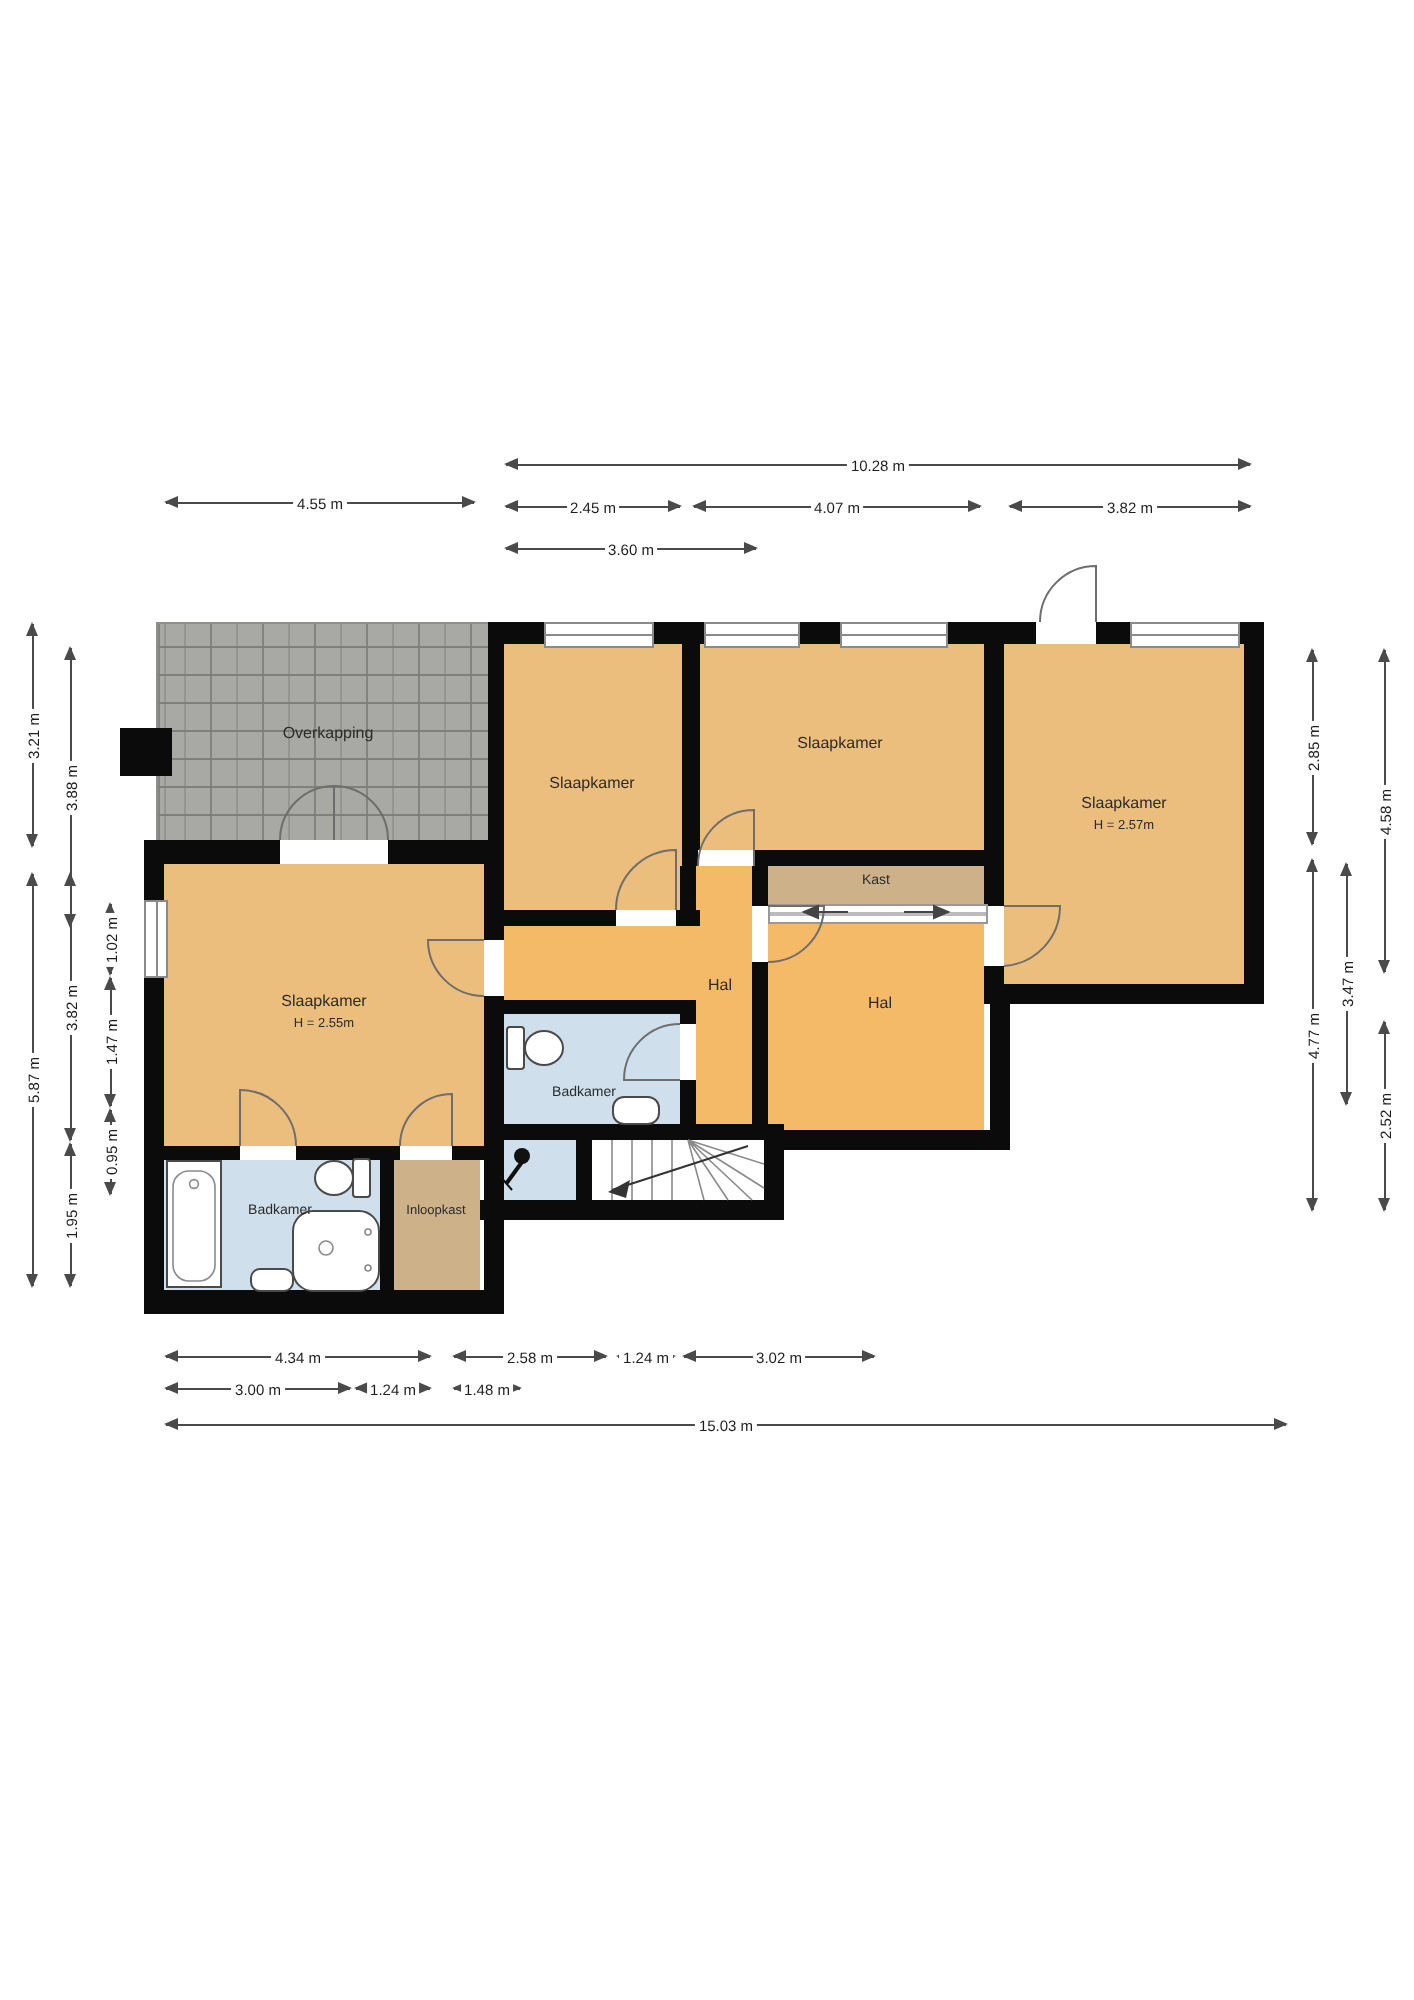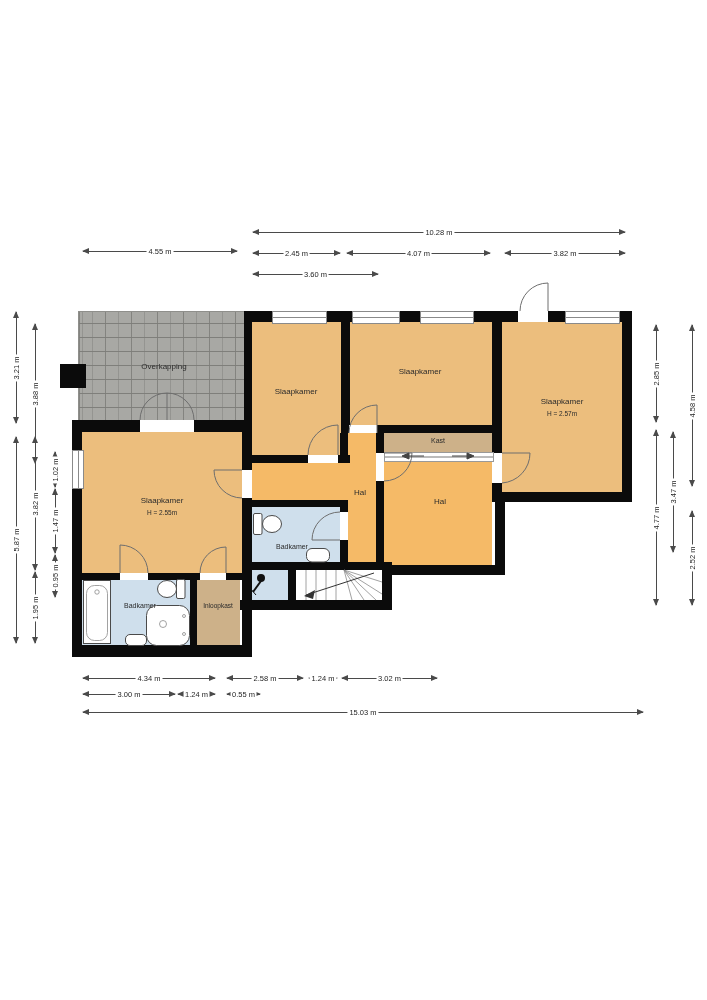--- a/index.html
+++ b/index.html
@@ -311,21 +311,21 @@
         <span>3.00 m</span>
       </div>
       <div class="dim h" style="left: 178px; top: 694px; width: 37px;">
         <i class="a1"></i>
         <i class="a2"></i>
         <span>1.24 m</span>
       </div>
       <div class="dim h" style="left: 227px; top: 694px; width: 33px;">
         <i class="a1"></i>
         <i class="a2"></i>
-        <span>0.55 m</span>
+        <span>1.48 m</span>
       </div>
       <div class="dim h" style="left: 83px; top: 712px; width: 560px;">
         <i class="a1"></i>
         <i class="a2"></i>
         <span>15.03 m</span>
       </div>
     </div>
 
   <div class="title">
   </div>

